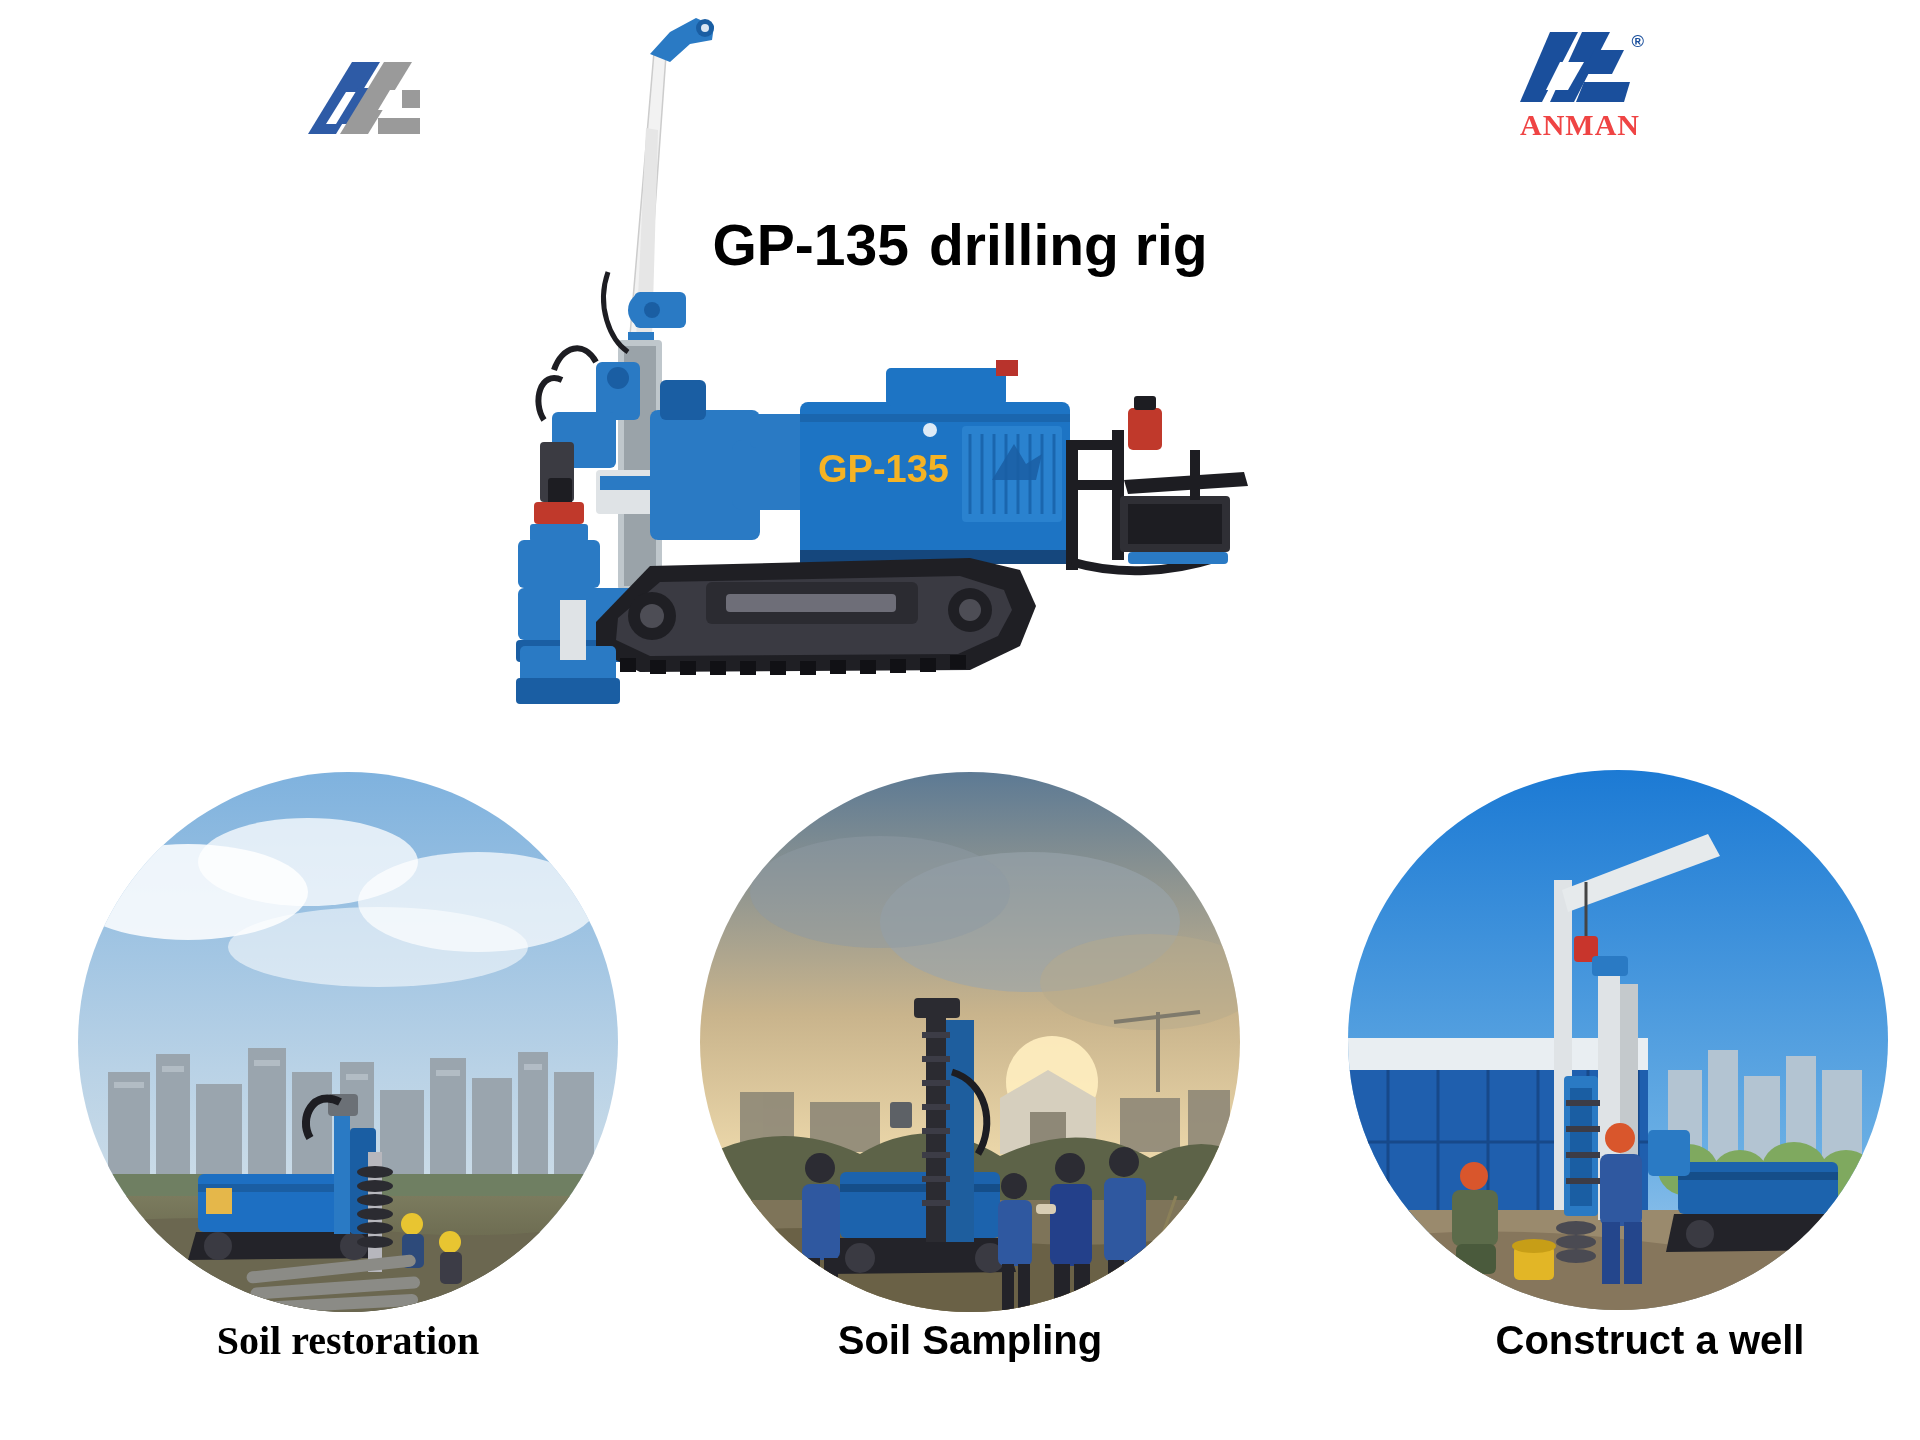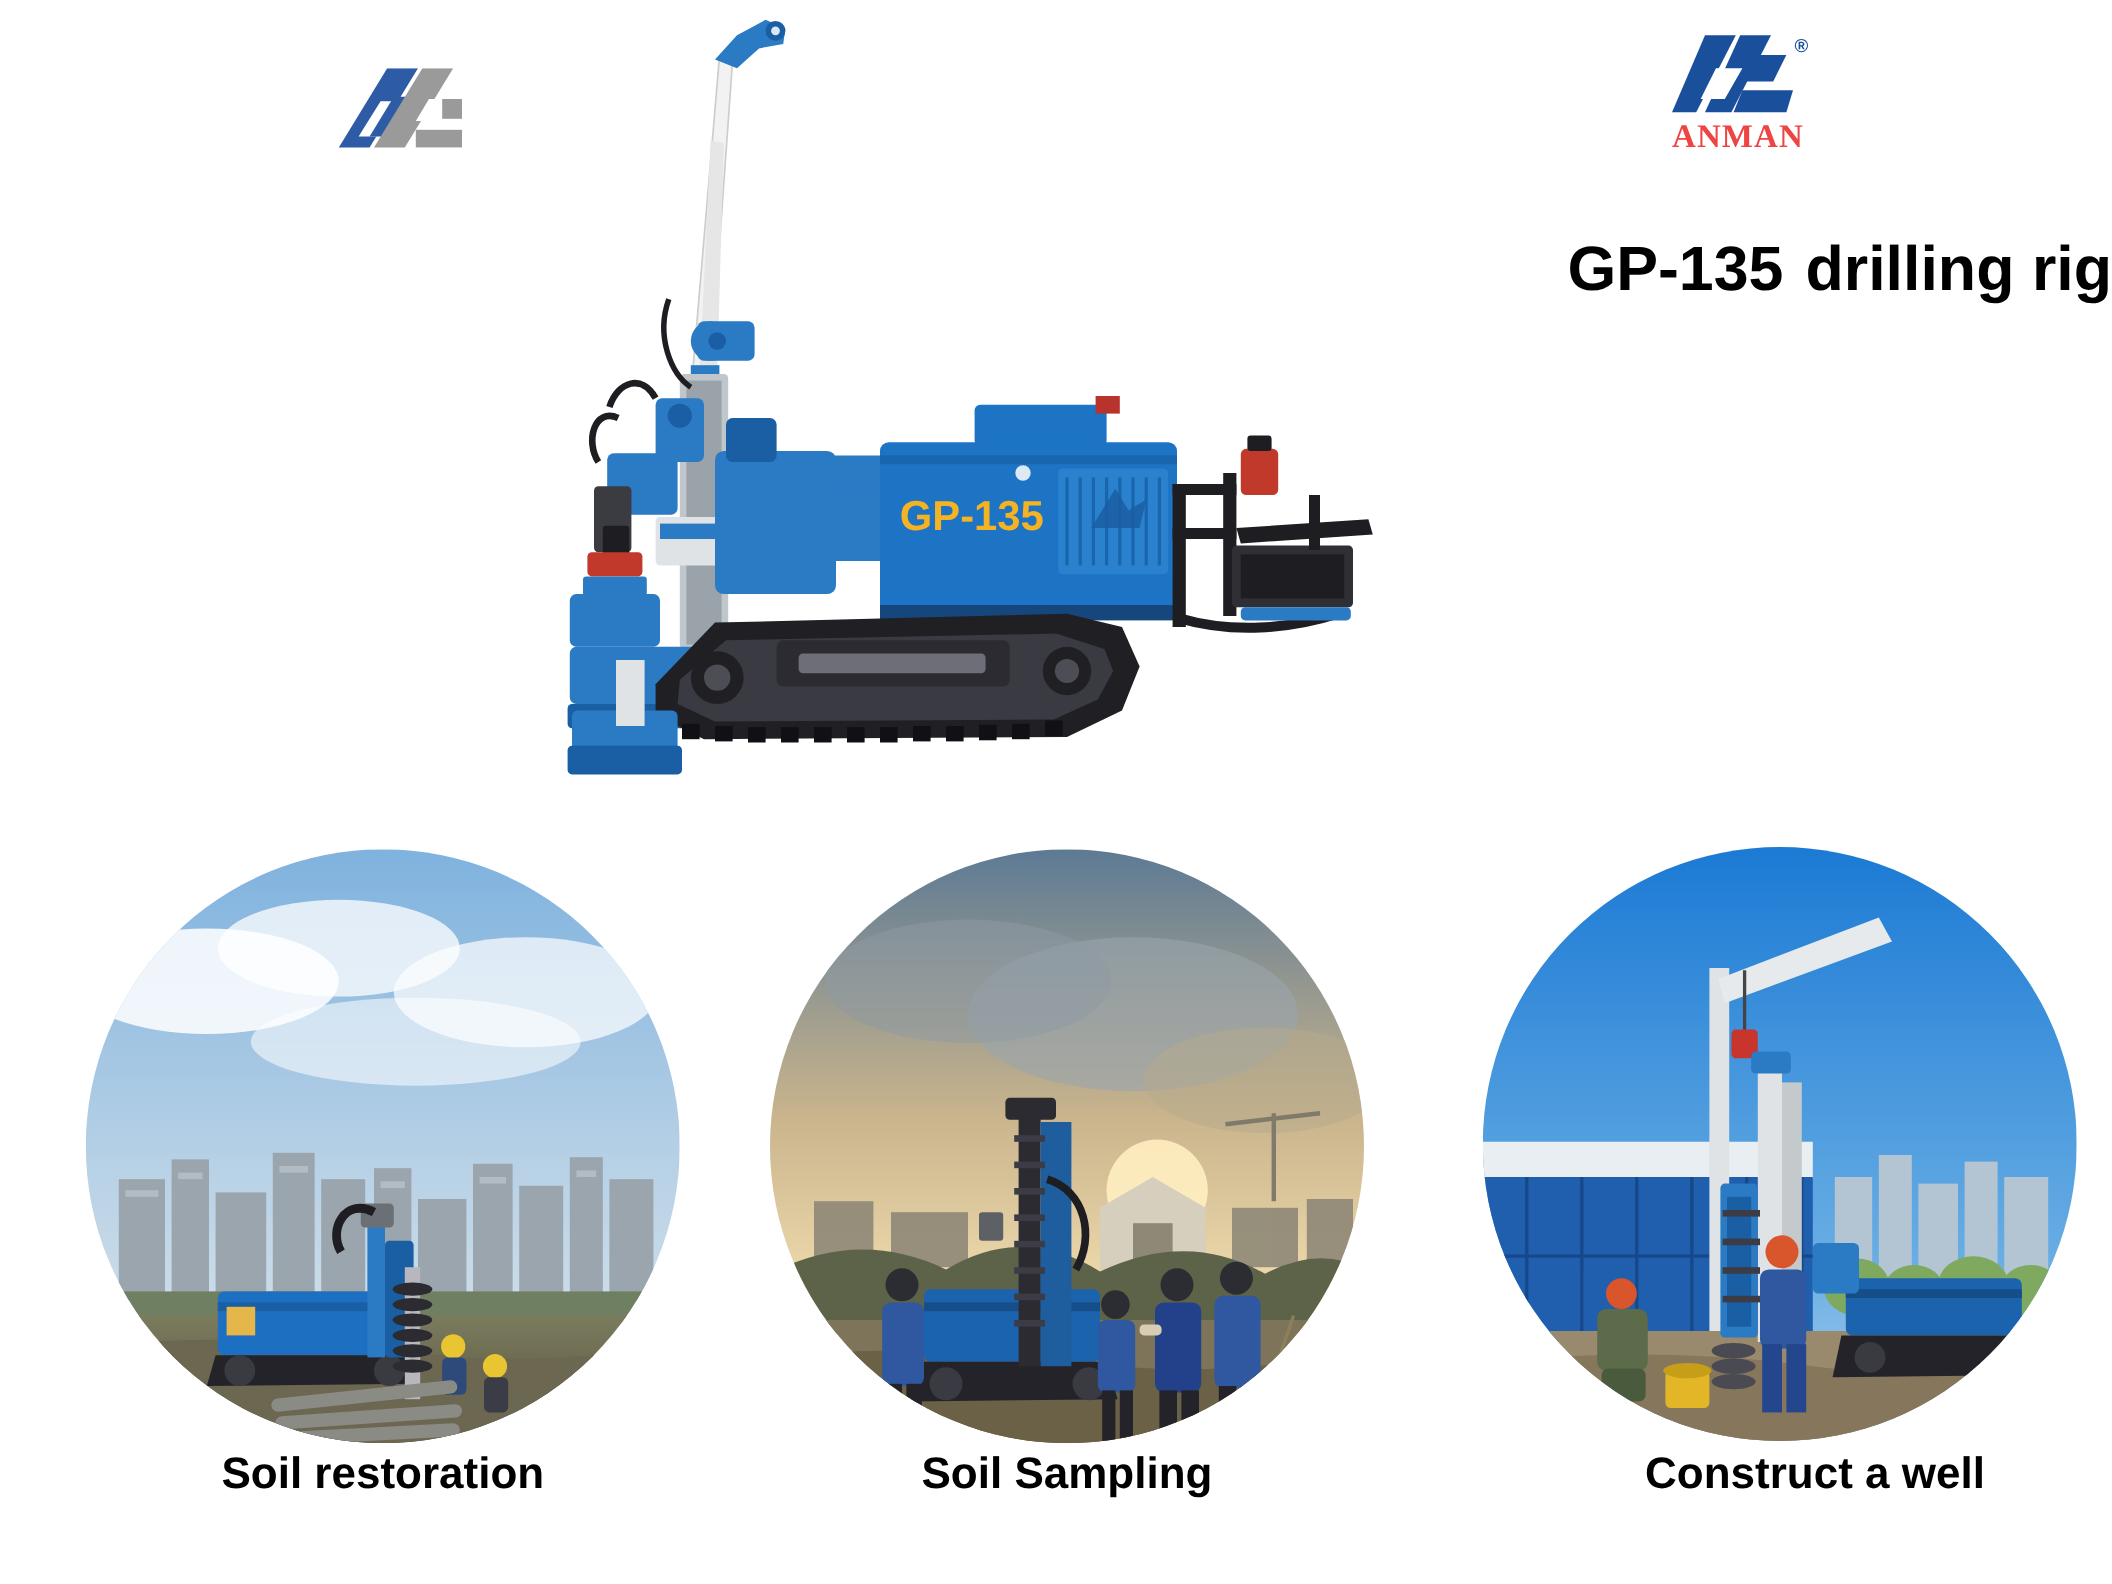--- a/index.html
+++ b/index.html
@@ -52,21 +52,21 @@
     font-family: "Liberation Serif", serif;
     margin-top: 2px;
   }
 
   
   .title {
     position: absolute;
     left: 0;
     top: 212px;
     width: 1920px;
-    text-align: right;
+    text-align: center;
     font-size: 57px;
     font-weight: bold;
     color: #000000;
     letter-spacing: 0px;
   }
   .title .gap { display: inline-block; width: 20px; }
 
   
   .hero {
     position: absolute;
@@ -90,21 +90,21 @@
     position: absolute;
     top: 1340px;
     text-align: center;
     font-size: 40px;
     font-weight: bold;
     color: #000;
     font-family: "Liberation Sans", sans-serif;
     white-space: nowrap;
     transform: translateY(-50%);
   }
-  .cap1 { left: 78px;  width: 540px; }
+  .cap1 { left: 78px;  width: 540px; font-family: Liberation Serif, serif; }
   .cap2 { left: 700px; width: 540px; }
   .cap3 { left: 1380px;width: 540px; }
 </style>
 </head>
 <body>
 
 <div class="logo-left">
   <svg width="140" height="96" viewBox="0 0 140 96">
     <polygon points="46,0 74,0 30,72 2,72" fill="#2e5ba6"></polygon>
     <polygon points="40,30 64,30 44,62 20,62" fill="#ffffff"></polygon>

